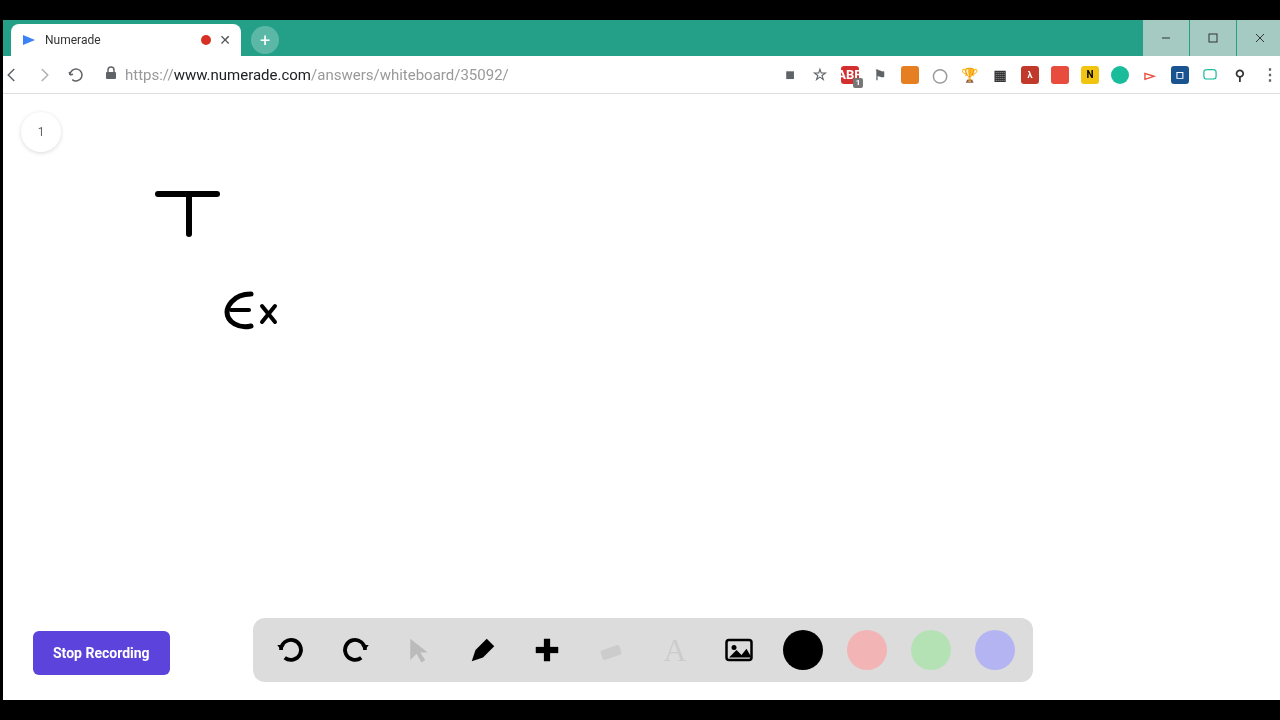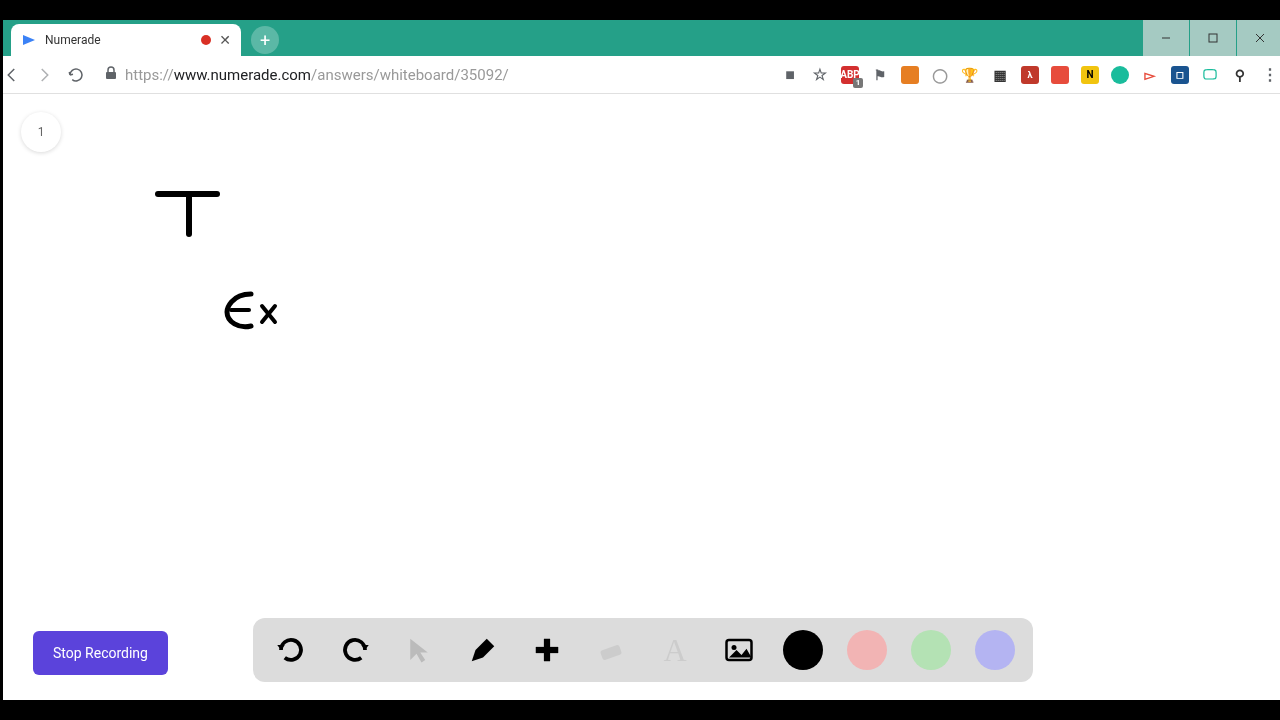--- a/index.html
+++ b/index.html
@@ -27,42 +27,42 @@
   .nav-icons { display:flex; align-items:center; gap: 14px; }
   .nav-icons .ico { color:#5f6368; cursor:pointer; font-size:16px; display:flex; }
   .url-box { flex: 1; display:flex; align-items:center; gap:8px; padding: 0 10px; }
   .url-box .secure { color:#5f6368; font-size:12px; }
   .url-box .url { font-size: 15px; color: #999; }
   .url-box .url .host { color: #202124; }
   .ext-icons { display:flex; align-items:center; gap: 12px; padding-right: 4px; }
   .ext-icons .ext { width: 18px; height: 18px; border-radius: 3px; display:flex; align-items:center; justify-content:center; font-size: 10px; font-weight:bold; color:#fff; position:relative; cursor:pointer; }
   .ext.cam { background:none; color:#5f6368; font-size:16px; }
   .ext.star { background:none; color:#5f6368; font-size:16px; }
-  .ext.abp { background:#d32f2f; font-size:10px; }
+  .ext.abp { background:#d32f2f; font-size:13px; }
   .ext.abp::after { content:"1"; position:absolute; bottom:-4px; right:-4px; background:#777; color:#fff; font-size:8px; width:10px; height:10px; border-radius:2px; display:flex; align-items:center; justify-content:center;}
   .ext.dash { background:none; color:#5f6368; font-size:14px; }
   .ext.orange { background:#e67e22; }
   .ext.gray { background:none; color:#999; font-size:14px; }
   .ext.trophy { background:none; color:#f5a623; font-size:14px; }
   .ext.grid { background:none; color:#333; font-size:14px; }
   .ext.pdf { background:#c0392b; font-size:9px; }
   .ext.red2 { background:#e74c3c; }
   .ext.n { background:#f1c40f; color:#000; }
   .ext.teal { background:#1abc9c; border-radius:50%; }
   .ext.arrow { background:none; color:#e74c3c; font-size:14px; }
   .ext.sq { background:#1a5490; }
   .ext.monitor { background:none; color:#1abc9c; font-size:14px; }
   .ext.profile { background:none; color:#333; font-size:14px; }
   .ext.menu { background:none; color:#5f6368; font-size:16px; }
 
   
   .page { position:relative; width:100%; height: calc(100% - 74px); background:#fff; }
   .page-num { position:absolute; top: 18px; left: 18px; width: 40px; height: 40px; border-radius: 50%; background:#fff; box-shadow: 0 1px 4px rgba(0,0,0,0.15); display:flex; align-items:center; justify-content:center; font-size: 12px; color:#666; }
 
-  .stop-btn { position:absolute; left: 30px; bottom: 25px; background:#5b43db; color:#fff; border:none; border-radius: 6px; padding: 14px 20px; font-size: 14px; cursor:pointer; }
+  .stop-btn { position:absolute; left: 30px; bottom: 25px; background:#5b43db; color:#fff; border:none; border-radius: 6px; padding: 14px 20px; font-size: 14px; cursor:pointer;font-weight:bold; }
 
   .toolbar { position:absolute; left:50%; transform:translateX(-50%); bottom: 18px; background:#dcdcdc; border-radius: 12px; padding: 12px 18px; display:flex; align-items:center; gap: 24px; }
   .tool { width: 40px; height: 40px; display:flex; align-items:center; justify-content:center; cursor:pointer; font-size: 28px; color:#000; }
   .tool.muted { color:#bbb; }
   .tool svg { width: 30px; height: 30px; }
   .color-sw { width: 40px; height: 40px; border-radius: 50%; cursor:pointer; }
   .c-black { background:#000; }
   .c-pink { background:#f2b4b4; }
   .c-green { background:#b4e2b4; }
   .c-purple { background:#b4b4f2; }

